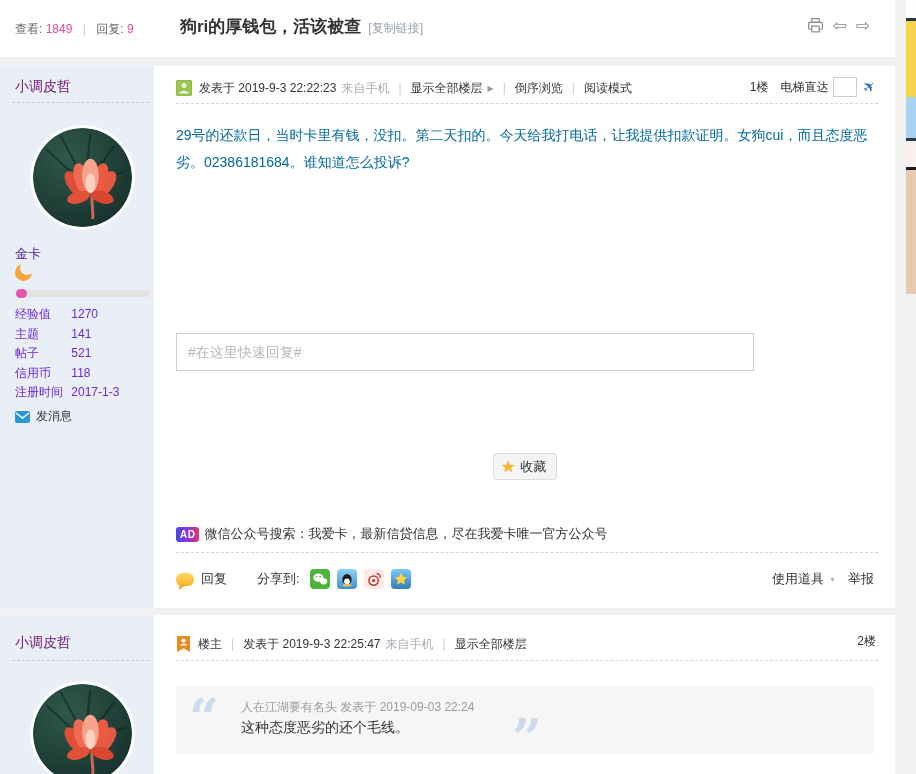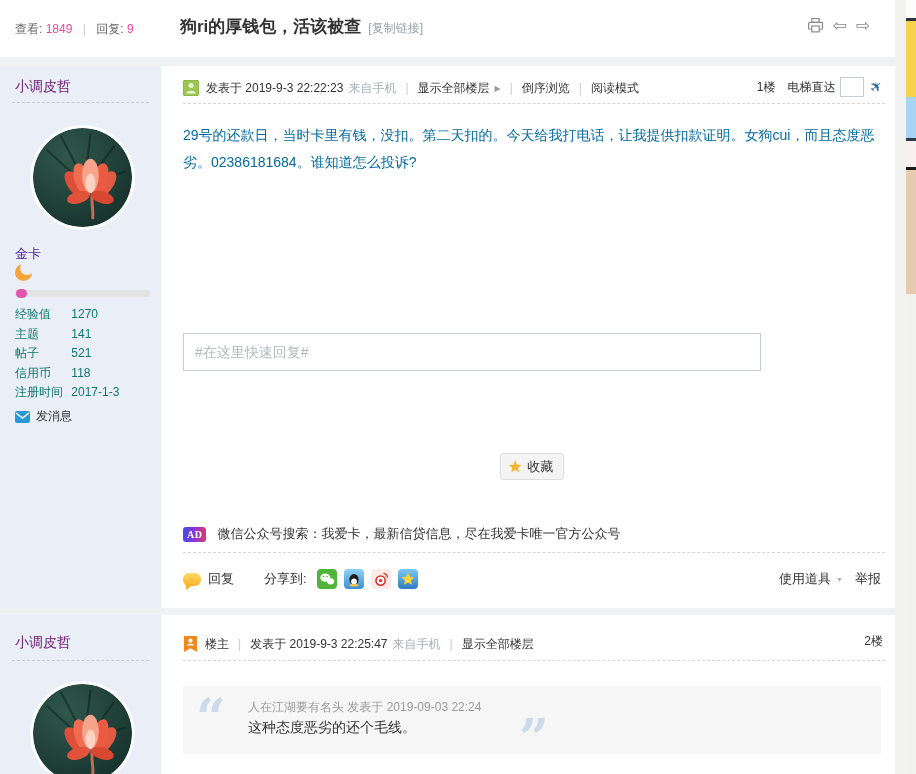--- a/index.html
+++ b/index.html
@@ -33,27 +33,27 @@
   .sb-user { position:absolute; left:15px; top:12px; font-size:14px; color:#701a75; cursor:pointer; }
   .sb-dash { position:absolute; left:12px; right:12px; top:36px; border-top:1px dashed #c7cdd8; }
   .avatar { position:absolute; left:33px; top:62px; width:99px; height:99px; border-radius:50%;
             box-shadow:0 0 0 3px #fdfdfd, 0 1px 3px rgba(0,0,0,.15); overflow:hidden; cursor:pointer; }
   .rank-label { position:absolute; left:15px; top:179px; font-size:13px; color:#4c1d95; }
   .moon { position:absolute; left:15px; top:198px; width:17px; height:17px; }
   .moon .full { position:absolute; inset:0; background:#f6a43b; border-radius:50%; }
   .moon .bite { position:absolute; left:5px; top:-3px; width:14px; height:14px; background:#e9eef7; border-radius:50%; }
   .progress { position:absolute; left:15px; top:224px; width:135px; height:7px; background:#e3e3e3; border-radius:4px; }
   .progress .fill { position:absolute; left:1px; top:-1px; width:11px; height:9px; background:#e257ae; border-radius:5px; }
-  .sb-stats { position:absolute; left:15px; top:239px; font-size:12px; color:#0f766e; line-height:19.5px; }
+  .sb-stats { position:absolute; left:15px; top:239px; font-size:12px; color:#6d28d9; line-height:19.5px; }
   .sb-stats .lbl { display:inline-block; width:53px; }
   .send-msg { position:absolute; left:15px; top:342px; display:flex; align-items:center; gap:6px;
               font-size:12px; color:#333; cursor:pointer; }
 
   
-  .main { position:absolute; left:161px; width:734px; background:#fff; }
+  .main { position:absolute; left:154px; width:734px; background:#fff; }
   .m1 { top:66px; height:542px; }
   .m2 { top:615px; height:159px; }
 
   .p-header { position:absolute; left:22px; right:12px; font-size:12px; color:#333; display:flex; align-items:center; }
   .p-header .muted { color:#aab0b6; margin-left:5px; }
   .p-header .sep { color:#ccc; margin:0 9px; }
   .p-header .hlink { color:#333; cursor:pointer; }
   .p-header .tri { font-size:8px; color:#999; margin-left:5px; }
   .hdr-right { position:absolute; right:0; top:0; display:flex; align-items:center; font-size:12px; color:#333; }
   .floor-no { margin-right:12px; }
@@ -71,22 +71,22 @@
   .qr-input::placeholder { color:#b3b8be; }
   .qr-btn { position:absolute; left:579px; top:0; width:118px; height:40px; border:1px solid #a9b7c4;
             background:linear-gradient(#eaf0f6,#cbd6e1); font-size:14px; color:#39506b; cursor:pointer;
             font-family:inherit; border-radius:2px; }
 
   .fav-btn { position:absolute; left:339px; top:387px; height:27px; padding:0 10px 0 7px; background:#f4f4f4;
              border:1px solid #ddd; border-radius:3px; display:flex; align-items:center; gap:5px;
              font-size:13px; color:#333; cursor:pointer; }
   .fav-btn .star { color:#f8b62d; font-size:16px; line-height:1; text-shadow:0 0 1px #e09b10; }
 
-  .ad-line { position:absolute; left:22px; top:459px; display:flex; align-items:center; gap:11px;
-             font-size:13px; color:#333; cursor:pointer;font-family:Liberation Serif, serif; }
+  .ad-line { position:absolute; left:22px; top:459px; display:flex; align-items:center; gap:5px;
+             font-size:13px; color:#333; cursor:pointer; }
   .ad-badge { background:linear-gradient(90deg,#4b4ae8,#8a35d8,#e1356e); color:#fff; font-size:10px;
               font-weight:bold; padding:2px 4px; border-radius:3px; letter-spacing:.5px; }
   .p1-dash2 { top:486px; }
 
   .actions { position:absolute; left:22px; right:14px; top:501px; height:24px; display:flex; align-items:center;
              font-size:13px; color:#333; }
   .bubble { position:relative; width:18px; height:13px; background:linear-gradient(#fed863,#f9b32b);
             border-radius:6px; margin-right:7px; }
   .bubble::after { content:""; position:absolute; left:3px; bottom:-4px; border:4px solid transparent;
                    border-top-color:#f9b32b; border-left-color:#f9b32b; border-width:3px 4px; }

